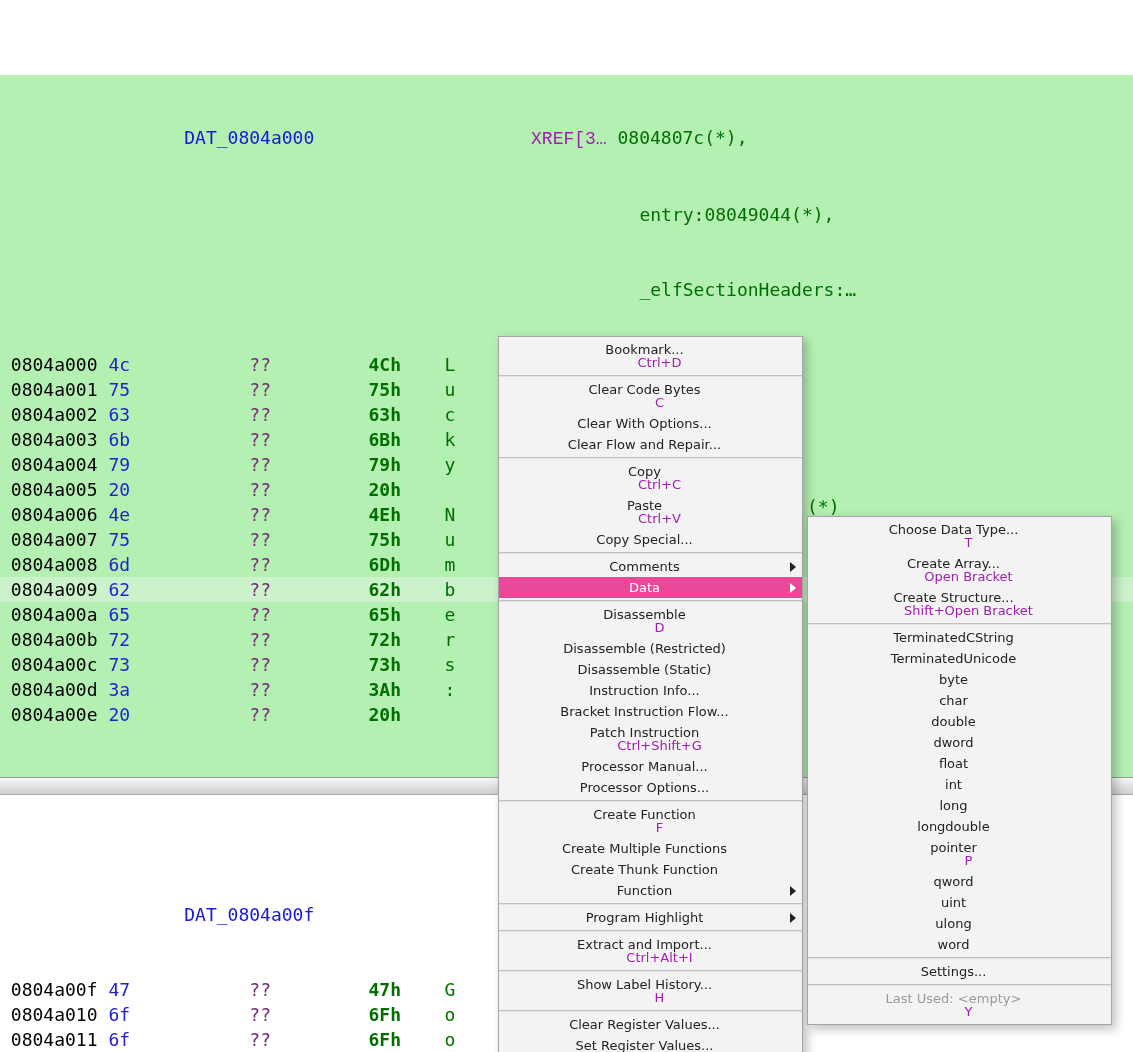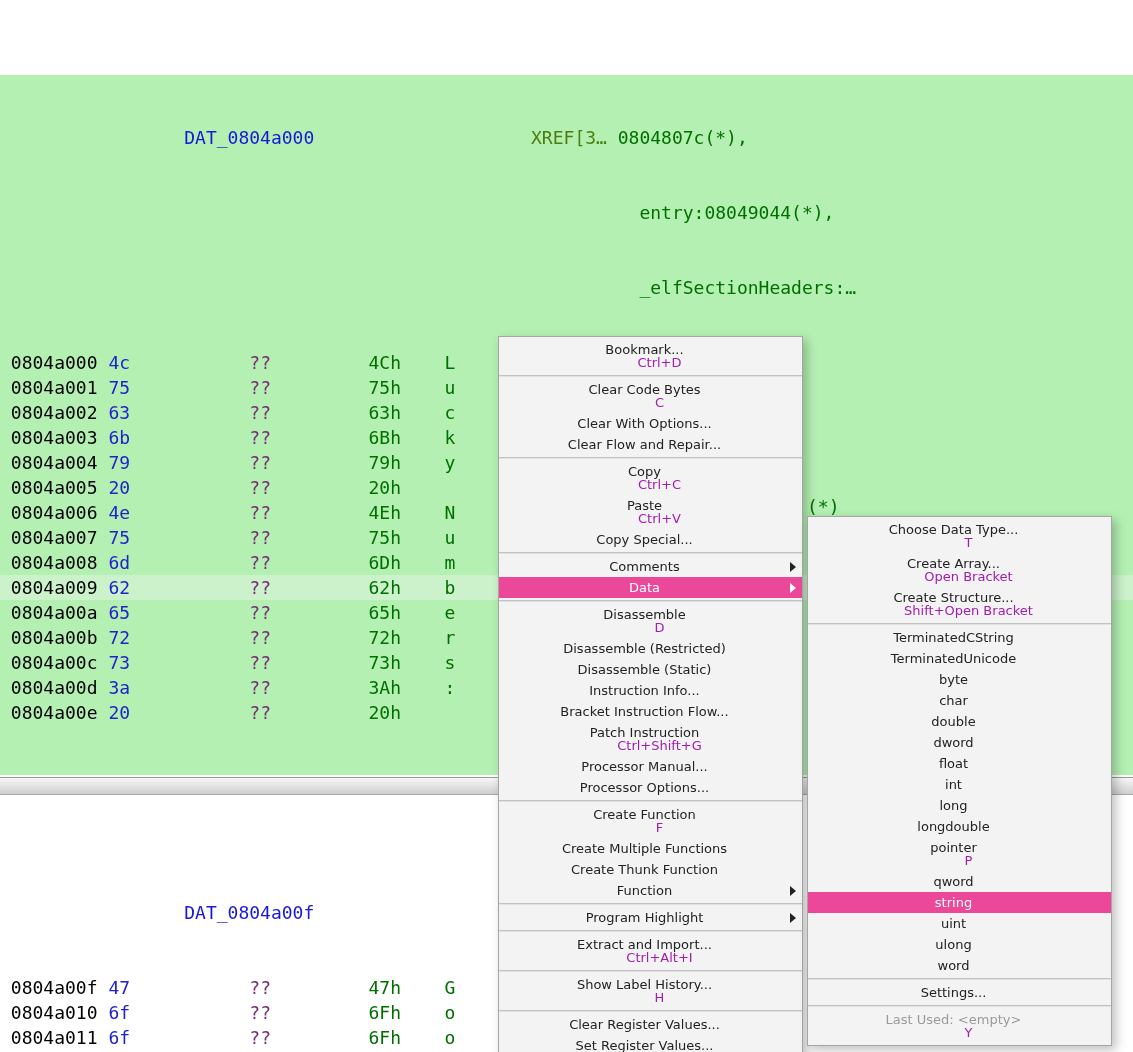--- a/index.html
+++ b/index.html
@@ -16,24 +16,24 @@
   .listing {
     white-space: pre;
     line-height: 25px;
   }
   .sel { background: #b5f0b3; }
   .cursor-line { background: #cbf2ca; }
   .listing-white { background: #fff; }
   .addr { color: #000; }
   .hex { color: #2222cc; margin-top: 27px; }
   .qq  { color: #772c77; }
-  .val { color: #006f00; }
+  .val { color: #006f00; font-weight: bold; }
   .chr { color: #006f00; }
   .label { color: #1818d8; }
-  .xref-label { color: #4d7c0f; }
+  .xref-label { color: #a21caf; font-family: Liberation Mono, monospace; }
   .xref-addr { color: #006f00; }
   .pad-right-area {
     position: absolute;
     top: 494px;
     left: 807px;
     color: #006f00;
     line-height: 25px;
     white-space: pre;
   }
   .divider {
@@ -281,23 +281,20 @@
     <div class="menu-item">
       <span>longdouble</span>
     </div>
     <div class="menu-item">
       <span>pointer</span>
       <span class="shortcut">P</span>
     </div>
     <div class="menu-item">
       <span>qword</span>
     </div>
-    <div class="menu-item highlight">
-      <span>string</span>
-    </div>
     <div class="menu-item">
       <span>uint</span>
     </div>
     <div class="menu-item">
       <span>ulong</span>
     </div>
     <div class="menu-item">
       <span>word</span>
     </div>
     <div class="menu-sep"></div>

